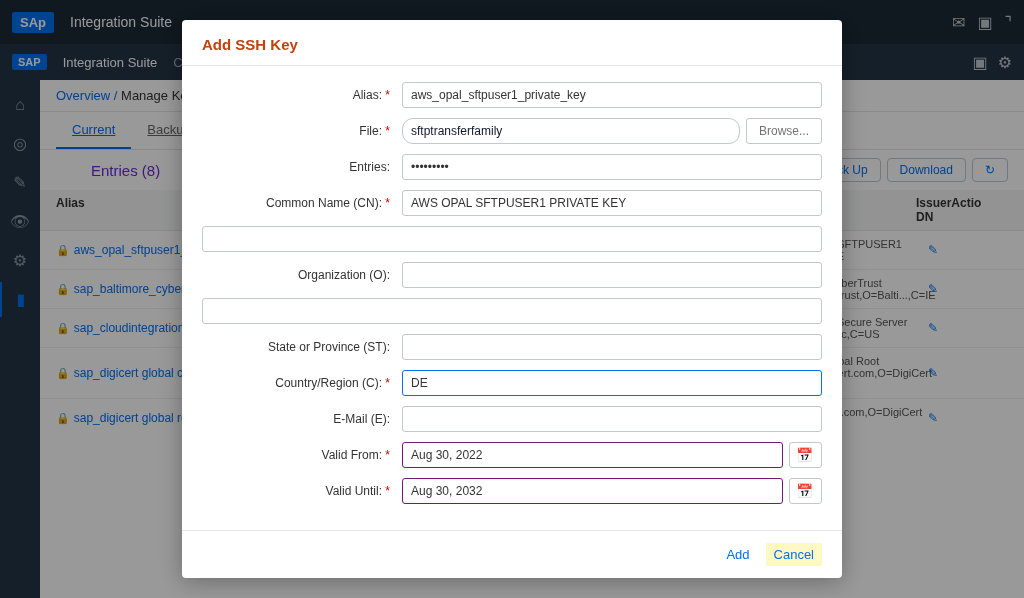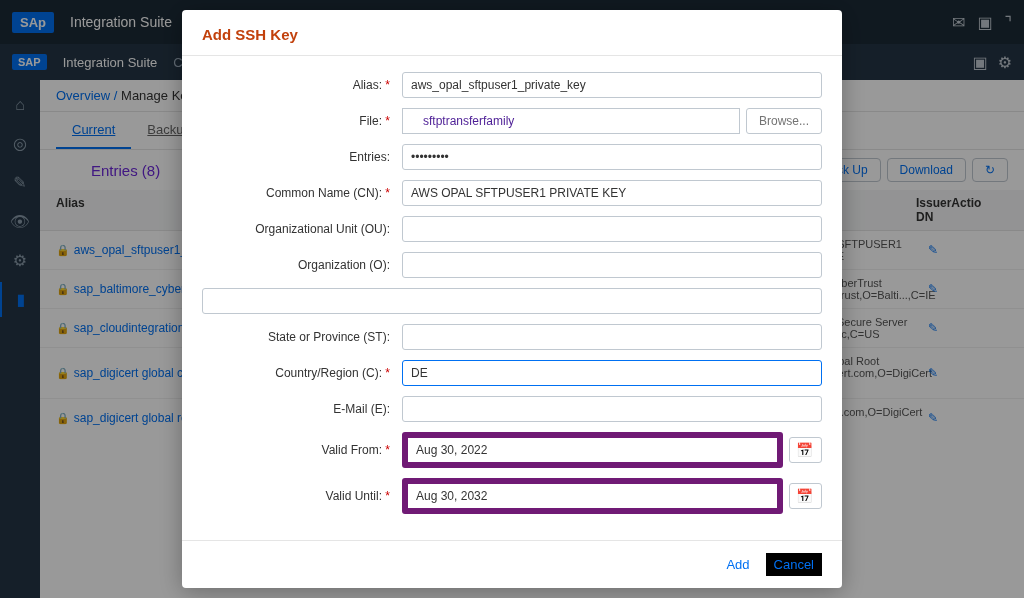--- a/index.html
+++ b/index.html
@@ -290,43 +290,43 @@
     .form-input.highlighted { border-color: #0070f2; }
     .file-row {
       display: flex;
       align-items: center;
       gap: 6px;
       flex: 1;
     }
     .file-input {
       flex: 1;
       border: 1px solid #c0c8d0;
-      border-radius: 0;
-      padding: 5px 20px;
-      font-size: 12px;
-      color: #4c1d95;
+      border-radius: 11px;
+      padding: 5px 8px;
+      font-size: 12px;
+      color: #0f172a;
     }
     .browse-btn {
       border: 1px solid #c0c8d0;
       background: white;
       border-radius: 3px;
       padding: 5px 12px;
       font-size: 12px;
       cursor: pointer;
       color: #737373;
     }
     .date-row {
       display: flex;
       align-items: center;
       gap: 6px;
       flex: 1;
     }
     .date-input {
       flex: 1;
-      border: 6px solid #701a75;
+      border: 1px solid #701a75;
       border-radius: 3px;
       padding: 5px 8px;
       font-size: 12px;
       color: #333;
     }
     .cal-icon-btn {
       border: 1px solid #c0c8d0;
       background: white;
       border-radius: 3px;
       padding: 4px 7px;
@@ -344,21 +344,21 @@
     .btn-add {
       background: white;
       border: none;
       color: #0070f2;
       font-size: 13px;
       cursor: pointer;
       font-weight: 500;
       padding: 4px 8px;
     }
     .btn-cancel {
-      background: #000000;
+      background: #fef9c3;
       border: none;
       color: #0070f2;
       font-size: 13px;
       cursor: pointer;
       font-weight: 500;
       padding: 4px 8px;
     }
 
     
     .table-content {
@@ -573,23 +573,20 @@
 
       <div class="form-row">
         <label class="form-label">
           <span>Common Name (CN):</span>
           <span class="required"> *</span>
         </label>
         <input type="text" class="form-input" value="AWS OPAL SFTPUSER1 PRIVATE KEY" style="">
       </div>
 
       <div class="form-row">
-        <label class="form-label">
-          <span>Organizational Unit (OU):</span>
-        </label>
         <input type="text" class="form-input" value="" style="">
       </div>
 
       <div class="form-row">
         <label class="form-label">
           <span>Organization (O):</span>
         </label>
         <input type="text" class="form-input" value="" style="">
       </div>
 

